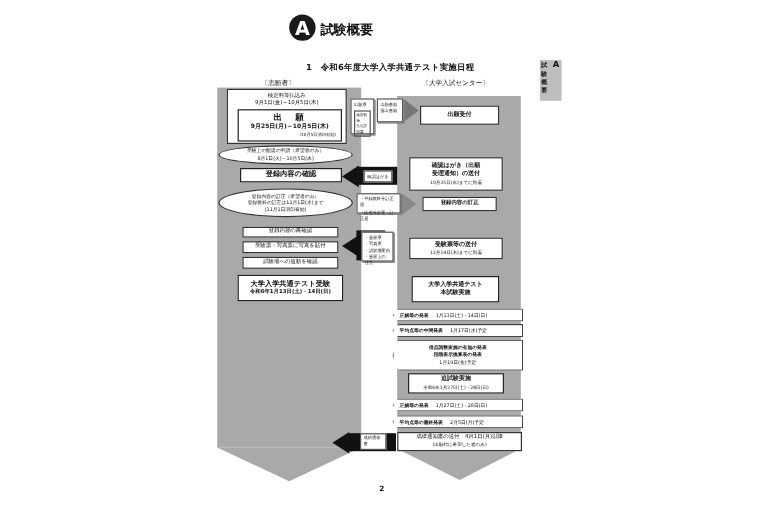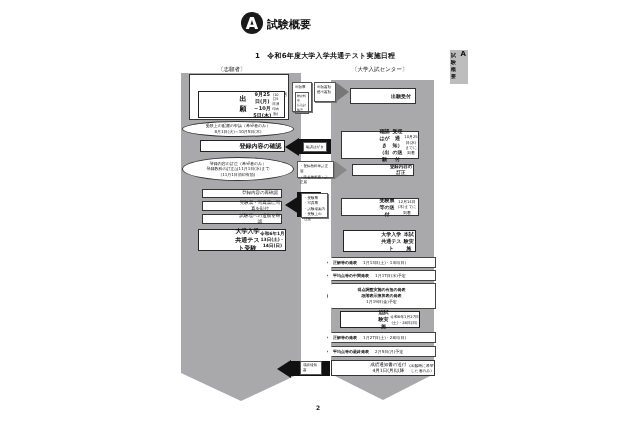--- a/index.html
+++ b/index.html
@@ -34,21 +34,21 @@
   .col-right {
     left: 331px; top: 80px; width: 103px; height: 294px; background: #a9a9ab;
   }
   .col-right-tip {
     left: 331px; top: 374px; width: 0; height: 0;
     border-left: 52px solid transparent; border-right: 51px solid transparent;
     border-top: 26px solid #a9a9ab;
   }
   .box {
     background: #fff; border: 0.8px solid #333; font-size: 4.5px; text-align: center;
-    display: flex; flex-direction: row; justify-content: center; align-items: center; line-height: 1.4; padding-left: 36px;
+    display: flex; flex-direction: column; justify-content: center; align-items: center; line-height: 1.4;
   }
   .box.thick { border: 1.5px solid #222; }
   .box .big { font-size: 6px; font-weight: bold; }
   .box .bigger { font-size: 7px; font-weight: bold; letter-spacing: 2px; }
   .oval {
     background: #fff; border: 0.8px solid #333; border-radius: 50%;
     font-size: 4px; text-align: center; display: flex; flex-direction: column; justify-content: center; line-height: 1.4;
   }
   .note {
     background: #fff; border: 0.6px solid #555; font-size: 3.5px; padding: 2px; line-height: 1.5;

